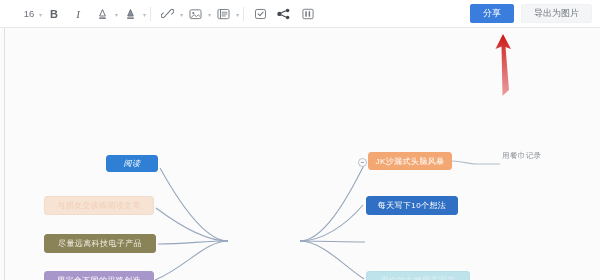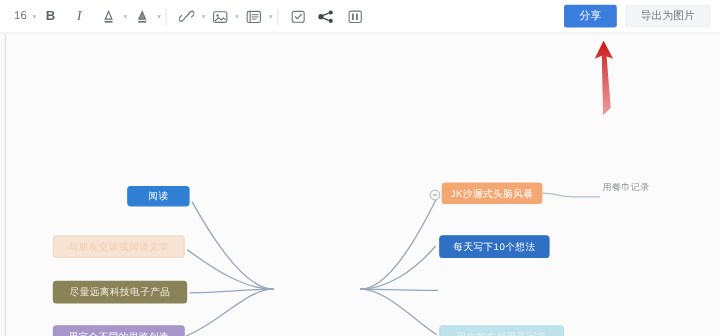--- a/index.html
+++ b/index.html
@@ -12,21 +12,21 @@
   .app{position:relative;width:600px;height:280px;background:#fff;}
 
   
   .toolbar{
     position:absolute;top:0;left:0;width:600px;height:28px;
     background:#ffffff;
     border-bottom:1px solid #e8e8e8;
     display:flex;align-items:center;
     box-sizing:border-box;
   }
-  .tb-left{display:flex;align-items:center;padding-left:8px;gap:0px;}
+  .tb-left{display:flex;align-items:center;padding-left:20px;gap:0px;}
   .tb-item{
     display:flex;align-items:center;justify-content:center;
     height:20px;min-width:18px;padding:0 3px;
     color:#8a9099;font-size:10px;cursor:default;
   }
   .tb-item.fontsize{font-size:9.5px;color:#6b7280;min-width:16px;padding:0 1px;}
   .tb-item.bold{font-weight:bold;font-size:11px;color:#5e646d;}
   .tb-item.italic{font-style:italic;font-size:11px;color:#5e646d;font-family:"Liberation Serif",serif;}
   .caret{
     font-size:6px;color:#b9bec5;margin-left:1px;line-height:1;
@@ -211,21 +211,21 @@
         <path d="M300,213 C322,213 344,214 365,214"></path>
         <path d="M300,213 C322,213 344,238 364,251"></path>
 
         <path d="M452,133 C462,133 468,136 476,136 L500,136" stroke="#b4bec9"></path>
       </g>
     </svg>
 
     <div class="collapse-dot" style="left:358px;top:130px;"></div>
 
 
-    <div class="node node-blue-solid" style="left:106px;top:127px;width:52px;height:17px;">
+    <div class="node node-blue-solid" style="left:106px;top:127px;width:52px;height:17px;font-style:italic;">
       <span>阅读</span>
     </div>
 
     <div class="node node-olive" style="left:44px;top:206px;width:112px;height:19px;">
       <span>尽量远离科技电子产品</span>
     </div>
 
     <div class="node node-peach" style="left:44px;top:168px;width:110px;height:19px;">
       <span>与朋友交谈或阅读文章</span>
     </div>

